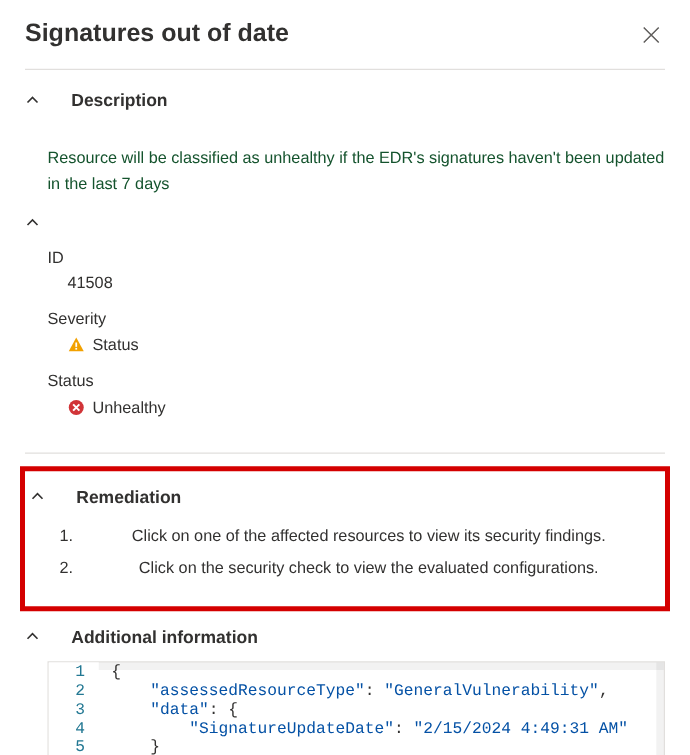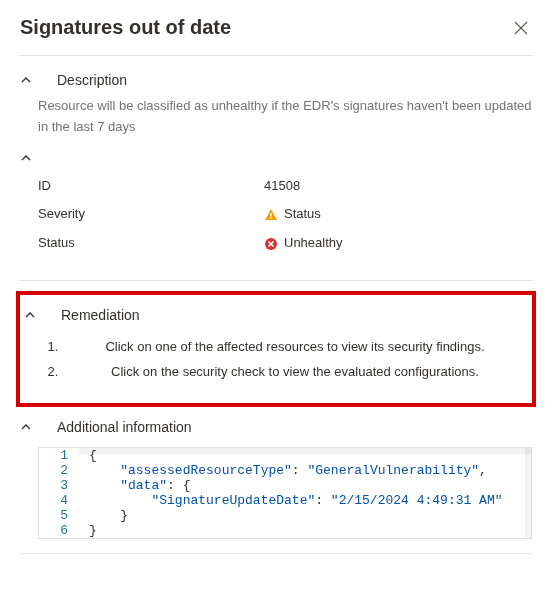--- a/index.html
+++ b/index.html
@@ -39,30 +39,31 @@
     margin: 14px 0 10px 0;
   }
   .section-header {
     display: flex;
     align-items: center;
     gap: 8px;
     padding: 6px 0 6px 0;
     cursor: pointer;
   }
   .section-header .chev { flex: 0 0 auto; color:#323130; }
-  .section-title { font-weight: 400; font-size: 14px; padding-left: 17px; }
+  .section-title { font-weight: 700; font-size: 14px; padding-left: 17px; }
   .section-body {
     padding: 2px 0 8px 18px;
     font-size: 13px;
     color: #323130;
     line-height: 1.6;
   }
   .info-row {
     display: flex;
     padding: 4px 0;
+    flex-direction: column;
   }
   .info-label {
     width: 210px;
     color: #323130;
   }
   .info-value {
     display: flex;
     align-items: center;
     gap: 6px;
     margin-left: 16px;
@@ -105,21 +106,21 @@
   .code-scroll-top {
     position: absolute; top:0; left:40px; right:0; height:6px;
     background: rgba(0,0,0,0.05);
   }
   .code-vscroll {
     position:absolute; top:0; right:0; bottom:0; width:6px;
     background: rgba(0,0,0,0.05);
   }
   ol.steps { margin: 4px 0 0 0; padding-left: 20px; }
   ol.steps li { padding: 2px 0; }
-  .desc-text { color:#737373; }
+  .desc-text { color:#14532d;margin-top:20px; }
   svg { display:block; }
 </style>
 </head>
 <body>
 
 <div class="panel">
   <div class="header-row">
     <div class="title">Signatures out of date</div>
     <button class="close-btn">
       <svg width="14" height="14" viewBox="0 0 14 14">

